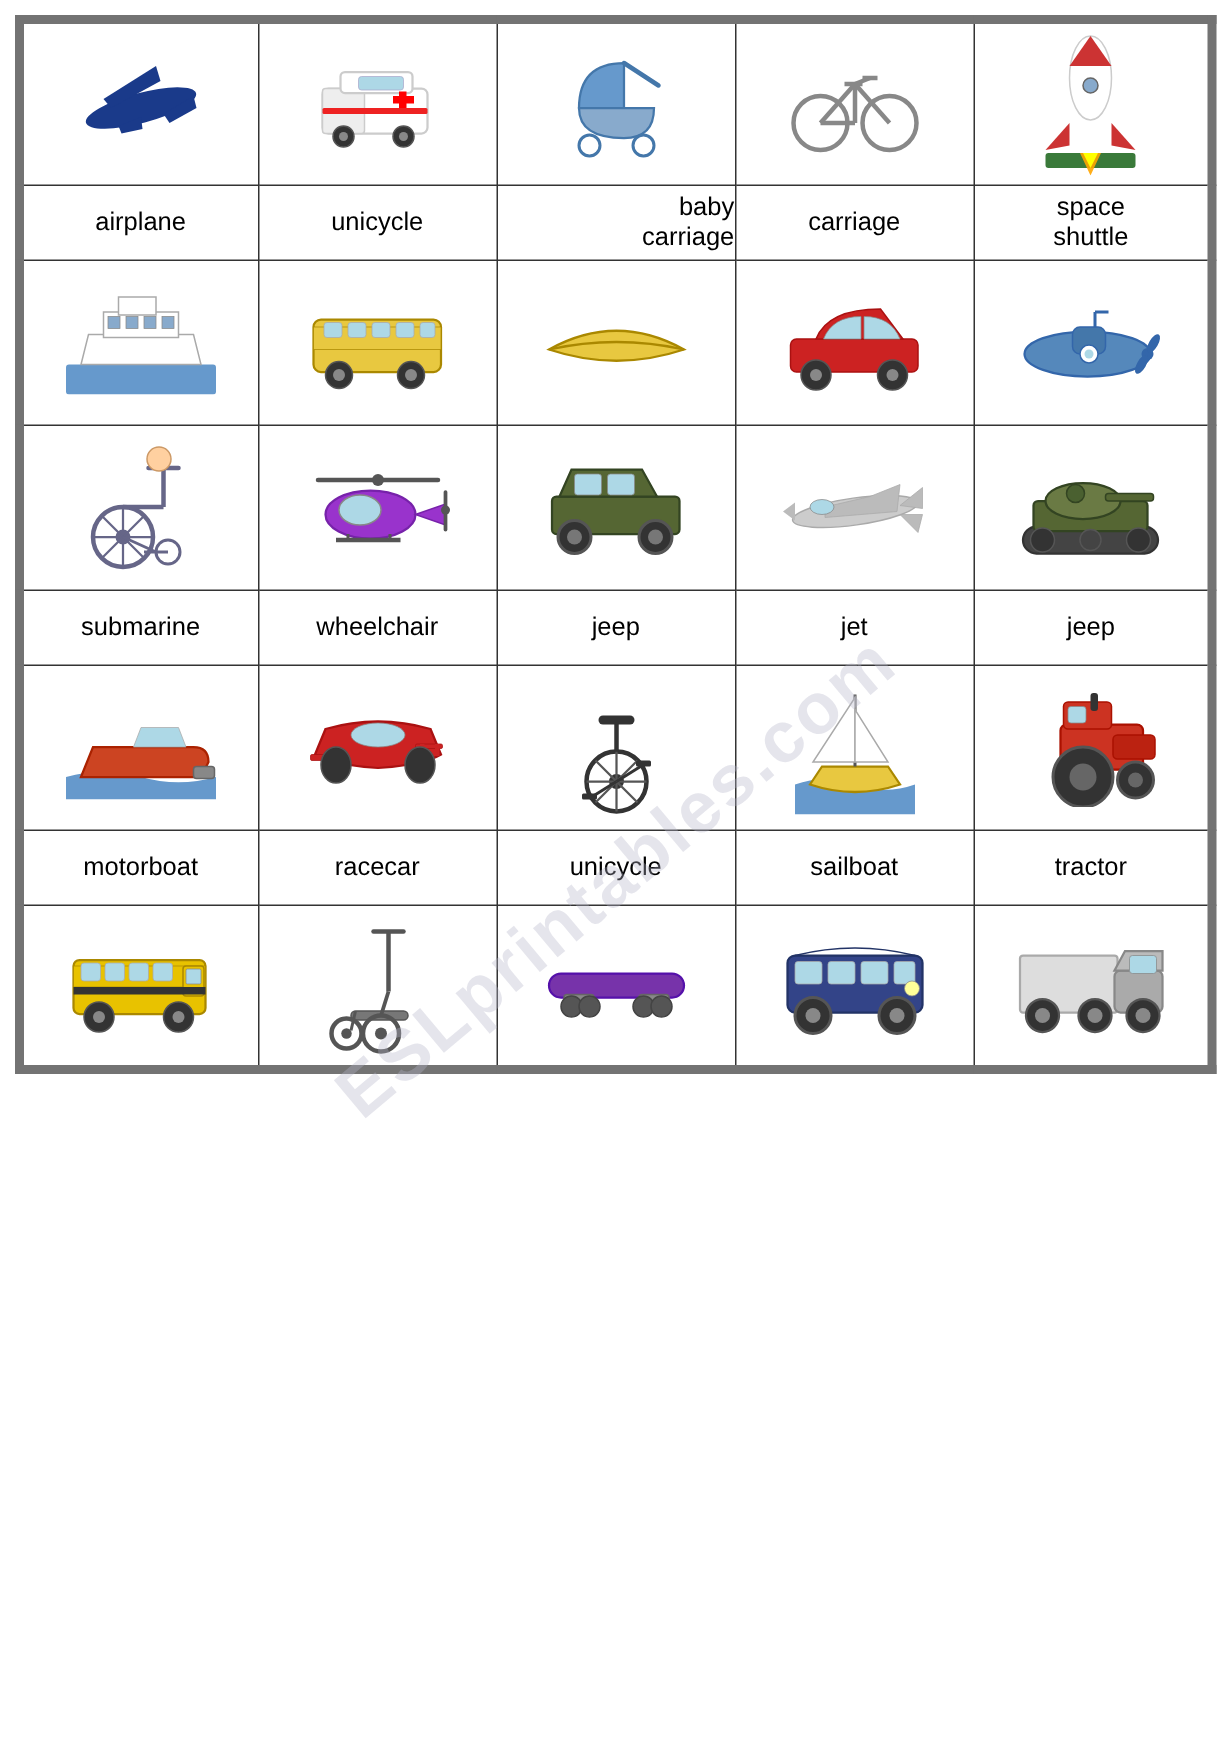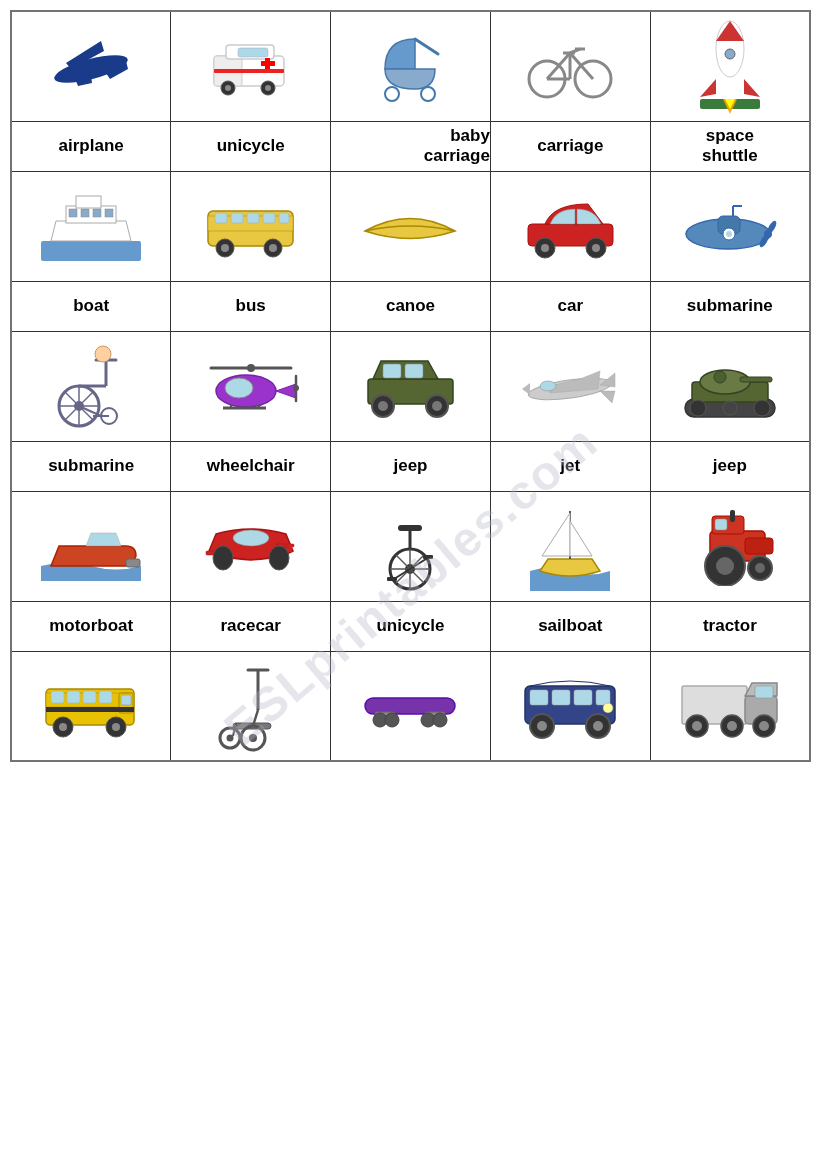--- a/index.html
+++ b/index.html
@@ -27,22 +27,21 @@
       color: rgba(180,180,200,0.35);
       font-weight: bold;
       pointer-events: none;
       white-space: nowrap;
       z-index: 10;
       letter-spacing: 2px;
     }
     .grid {
       width: 100%;
       border-collapse: collapse;
-      border: 2px solid #737373;
-      font-weight: bold;
+      border: 6px solid #737373;
     }
     .grid td {
       border: 1.5px solid #333;
       width: 20%;
       text-align: center;
       vertical-align: middle;
       padding: 0;
     }
     .img-cell {
       height: 110px;
@@ -254,27 +253,20 @@
             <line x1="53" y1="10" x2="62" y2="10" stroke="#3366aa" stroke-width="2"></line>
 
             <circle cx="88" cy="38" r="4" fill="#3366aa"></circle>
             <ellipse cx="88" cy="30" rx="3" ry="7" fill="#3366aa" transform="rotate(30,88,38)"></ellipse>
             <ellipse cx="88" cy="46" rx="3" ry="7" fill="#3366aa" transform="rotate(30,88,38)"></ellipse>
           </svg>
         </div>
       </td>
     </tr>
 
-    <tr>
-      <td class="label-cell">boat</td>
-      <td class="label-cell">bus</td>
-      <td class="label-cell">canoe</td>
-      <td class="label-cell">car</td>
-      <td class="label-cell">submarine</td>
-    </tr>
 
     <tr>
       <td class="img-cell">
         <div class="svg-wrap">
           <svg width="80" height="85" viewBox="0 0 80 85" xmlns="http://www.w3.org/2000/svg">
 
             <circle cx="28" cy="62" r="20" fill="none" stroke="#668" stroke-width="3"></circle>
             <circle cx="28" cy="62" r="5" fill="#668"></circle>
 
             <line x1="28" y1="42" x2="28" y2="82" stroke="#668" stroke-width="1.5"></line>

